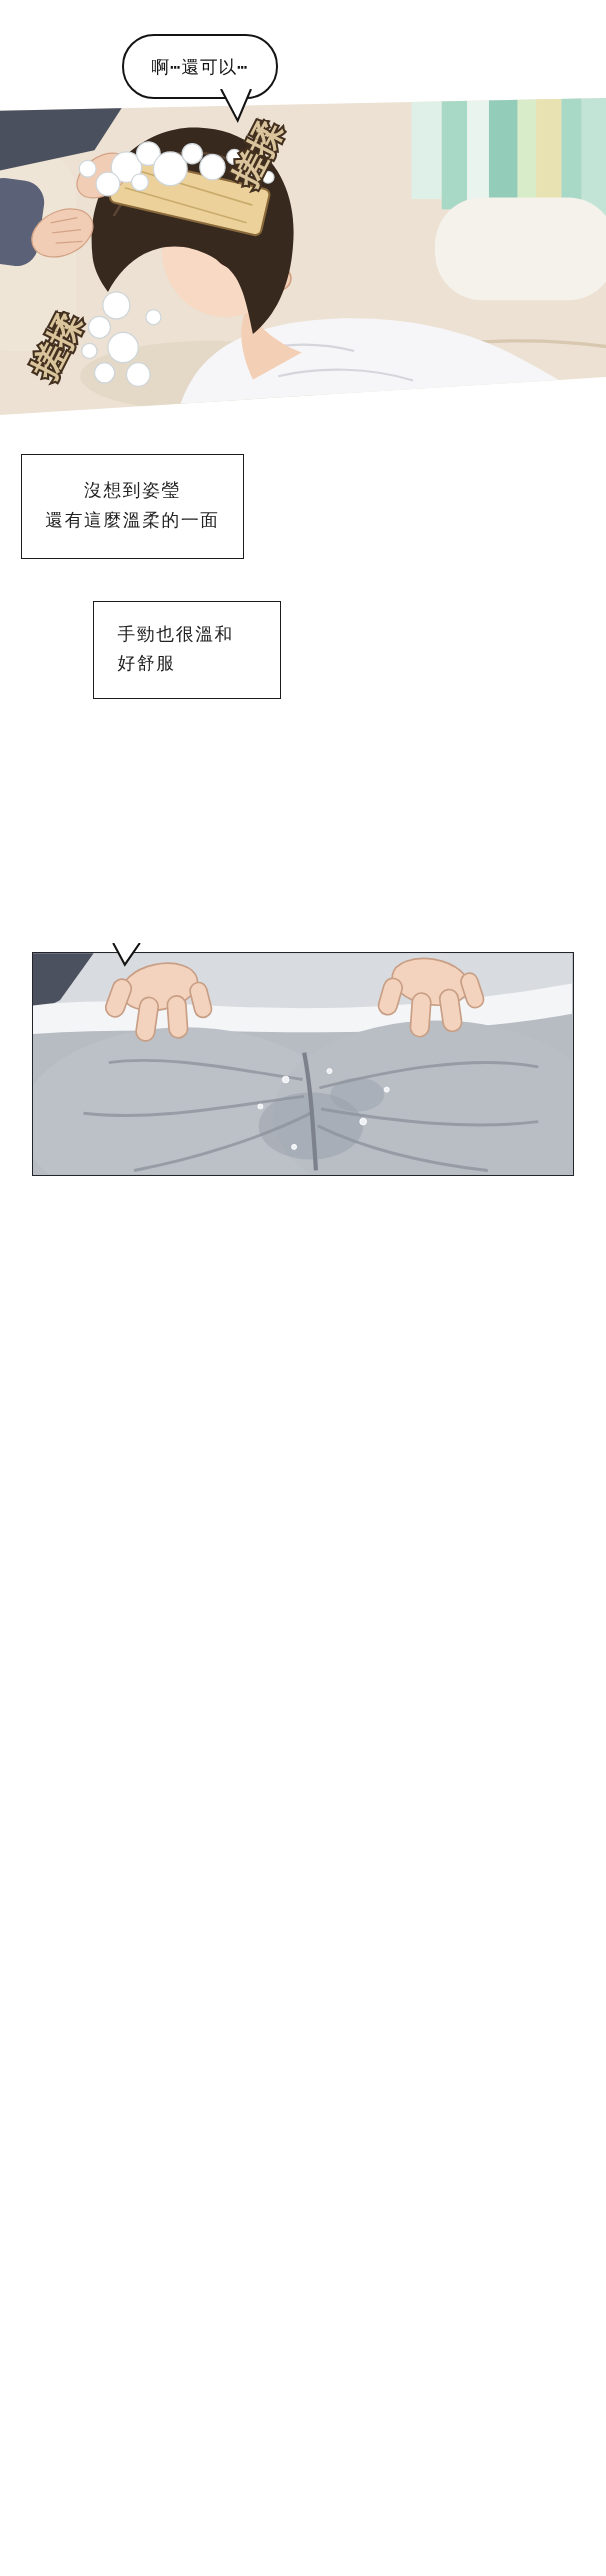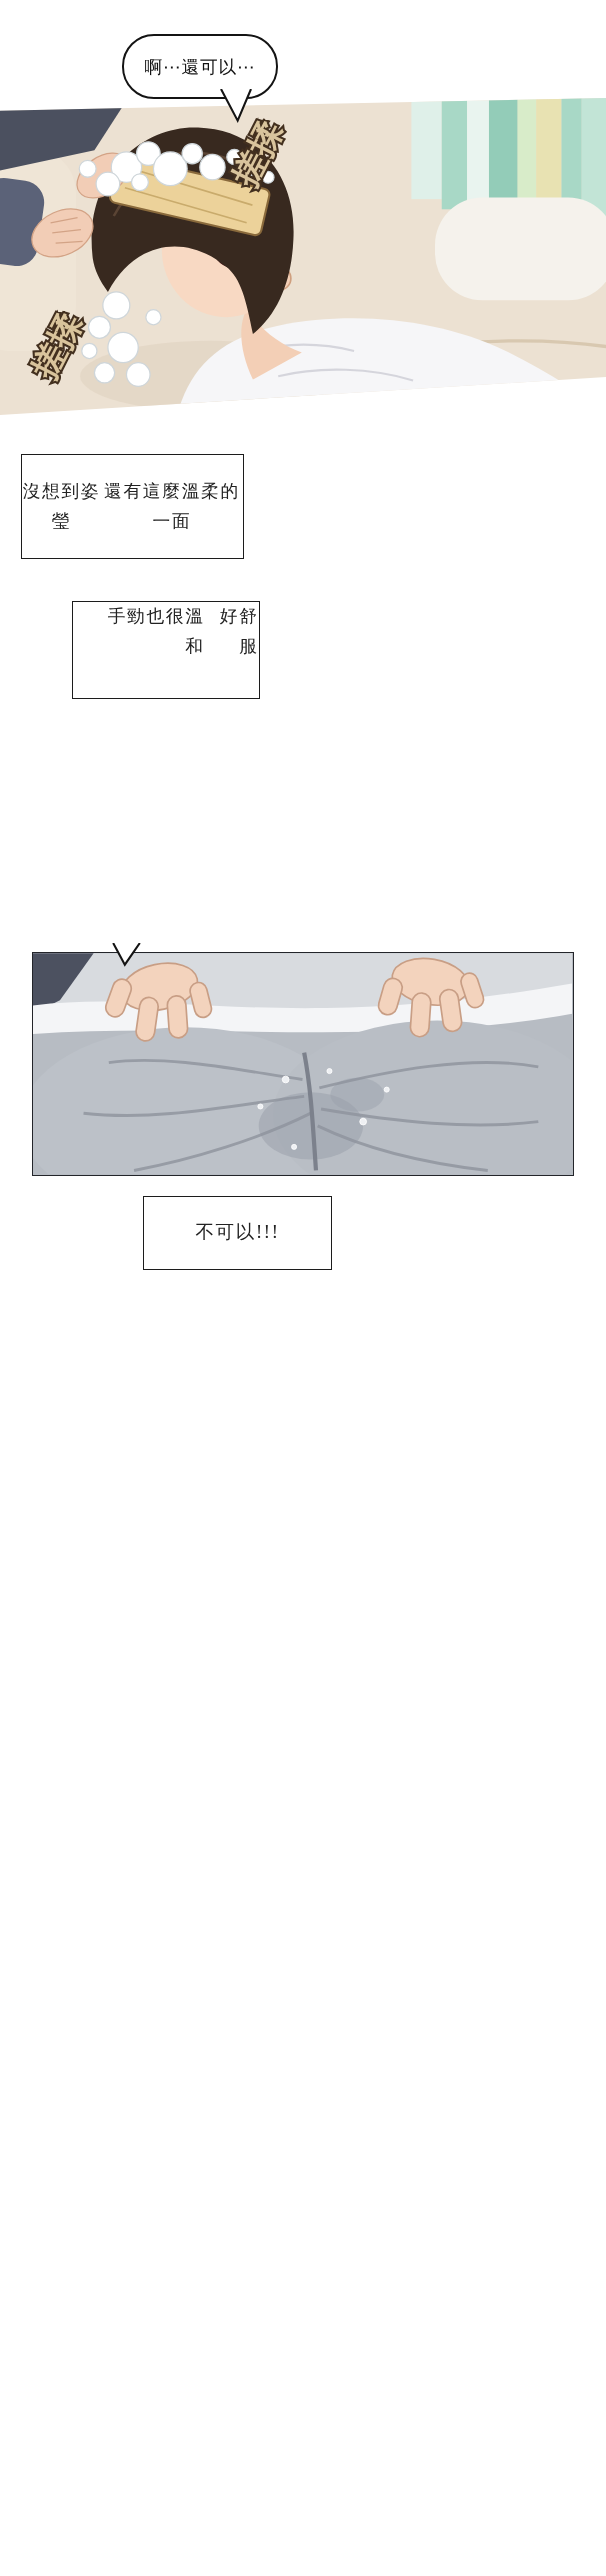--- a/index.html
+++ b/index.html
@@ -1,36 +1,36 @@
 <!DOCTYPE html>
 <html style="font-size:13.5px"><head>
 <meta charset="utf-8">
 <style>
   html,body{margin:0;padding:0;background:#ffffff;}
   .page{
     position:relative;width:607px;height:2167px;margin:0 auto;
     background:#ffffff;overflow:hidden;
-    font-family:Liberation Serif, serif;
+    font-family:Liberation Mono, monospace;
     color:#1f1f1f;
   }
   
   .bubble{
     position:absolute;background:#ffffff;border:2.1px solid #141414;
     display:flex;align-items:center;justify-content:center;
     color:#111;z-index:5;letter-spacing:0.8px;white-space:nowrap;
   }
   .bubble-tail{position:absolute;z-index:6;}
   
   .caption-box{
     position:absolute;background:#ffffff;border:1.7px solid #1c1c1c;
-    display:flex;flex-direction:row;justify-content:center;
+    display:flex;flex-direction:column;justify-content:center;
     font-size:17.7px;line-height:29.5px;letter-spacing:1.7px;color:#222;z-index:4;
   }
   .caption-box.centered{align-items:center;text-align:center;}
-  .caption-box.leftal{align-items:flex-start;text-align:right;}
+  .caption-box.leftal{align-items:flex-start;text-align:right;margin-left:21px;}
   
   .panel{position:absolute;overflow:hidden;z-index:1;}
   #panel-1{
     left:0;top:98px;width:607px;height:317px;
     clip-path:polygon(0 4%,100% 0,100% 88%,0 100%);
   }
   #panel-2{
     left:32px;top:952px;width:542px;height:224px;
     border:1.7px solid #23252a;box-sizing:border-box;background:#b7bcc3;
   }
@@ -195,20 +195,17 @@
       <g transform="translate(472,34)">
         <ellipse rx="46" ry="27" transform="rotate(10)" fill="#f3d3bd" stroke="#c89e85" stroke-width="2"></ellipse>
         <rect x="-52" y="8" width="22" height="44" rx="11" transform="rotate(16)" fill="#f3d3bd" stroke="#c89e85" stroke-width="2"></rect>
         <rect x="-20" y="14" width="22" height="52" rx="11" transform="rotate(4)" fill="#f3d3bd" stroke="#c89e85" stroke-width="2"></rect>
         <rect x="8" y="12" width="22" height="50" rx="11" transform="rotate(-8)" fill="#f3d3bd" stroke="#c89e85" stroke-width="2"></rect>
         <rect x="34" y="4" width="20" height="42" rx="10" transform="rotate(-18)" fill="#f3d3bd" stroke="#c89e85" stroke-width="2"></rect>
       </g>
     </svg>
   </div>
 
-  <div class="caption-box centered" style="left:143px;top:1196px;width:187px;height:72px;font-size:18.5px;">
-    <span>不可以!!!</span>
-  </div>
 
   <div id="next-panel-edge"></div>
 
 </div>
 
 
 </body></html>

